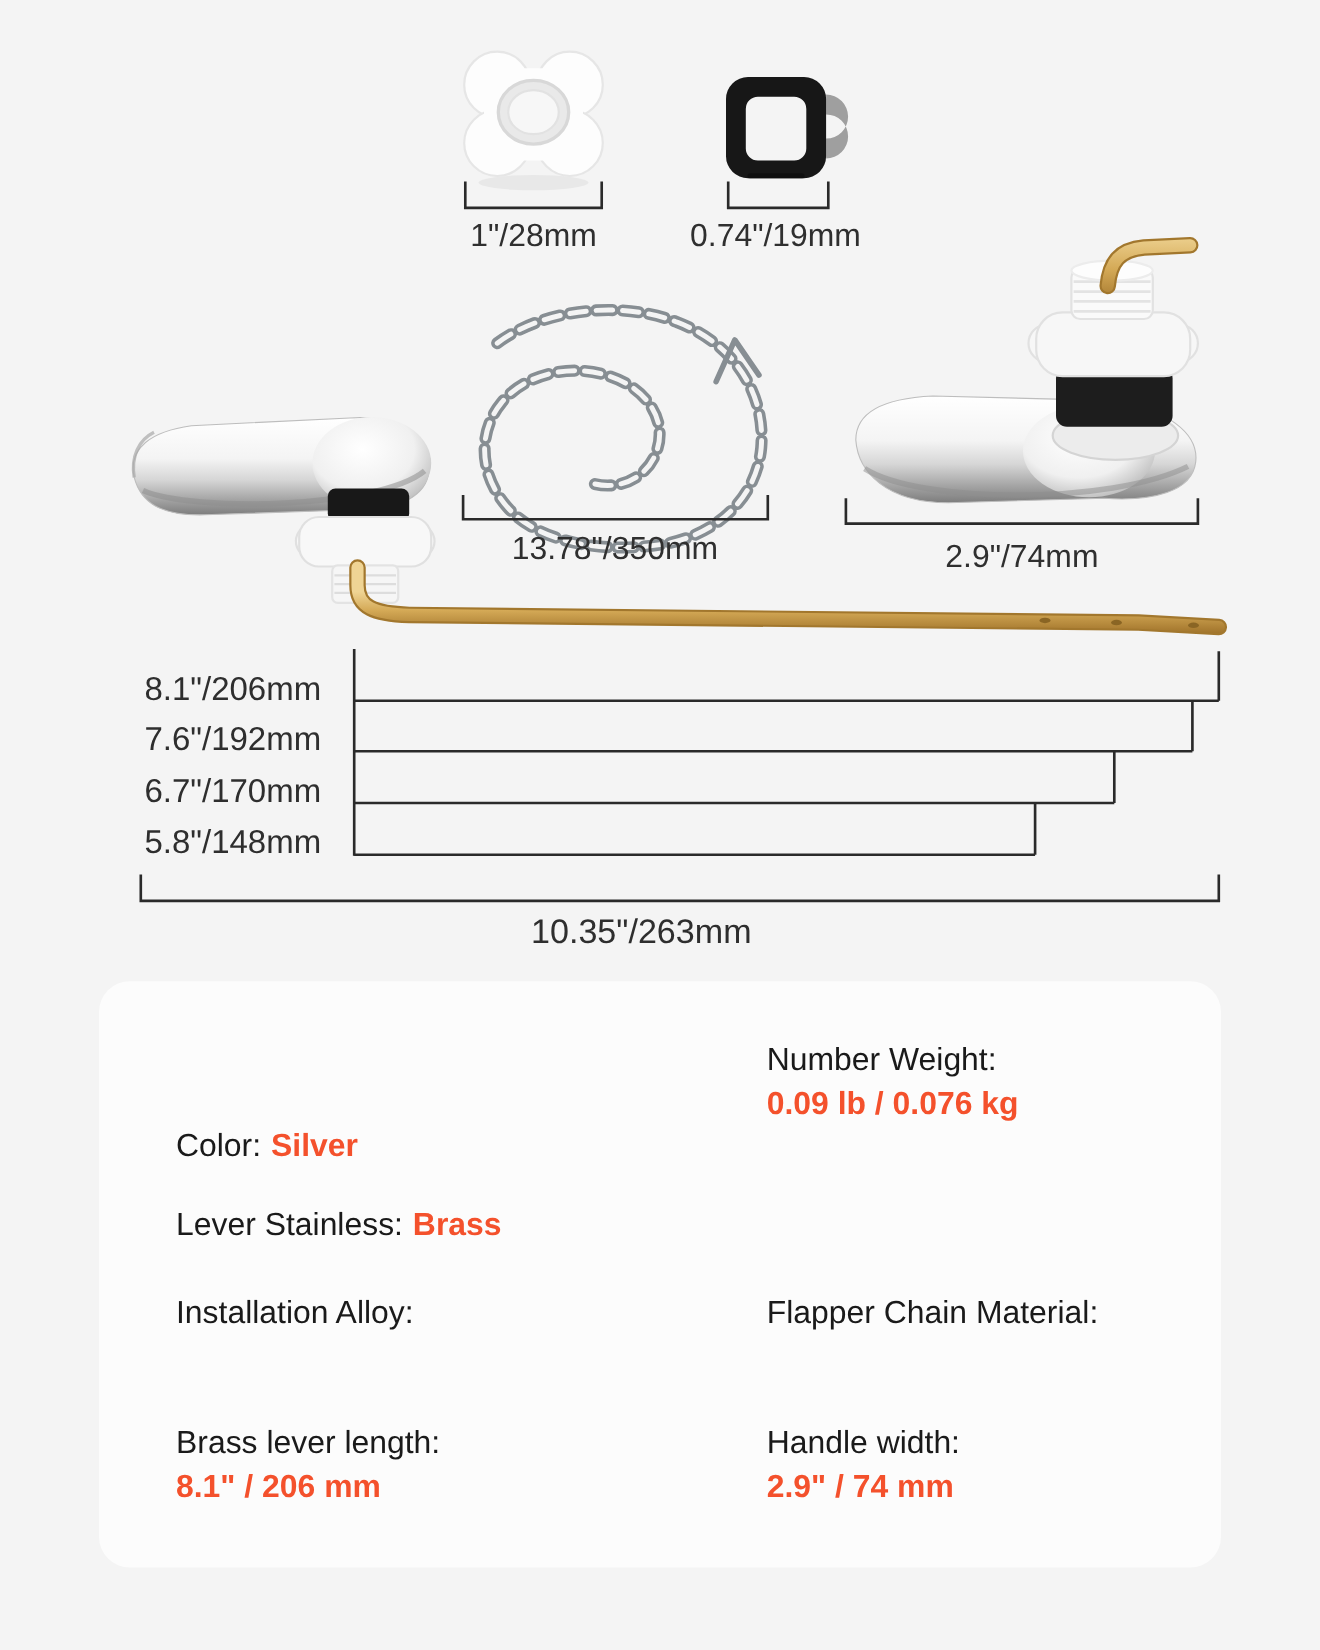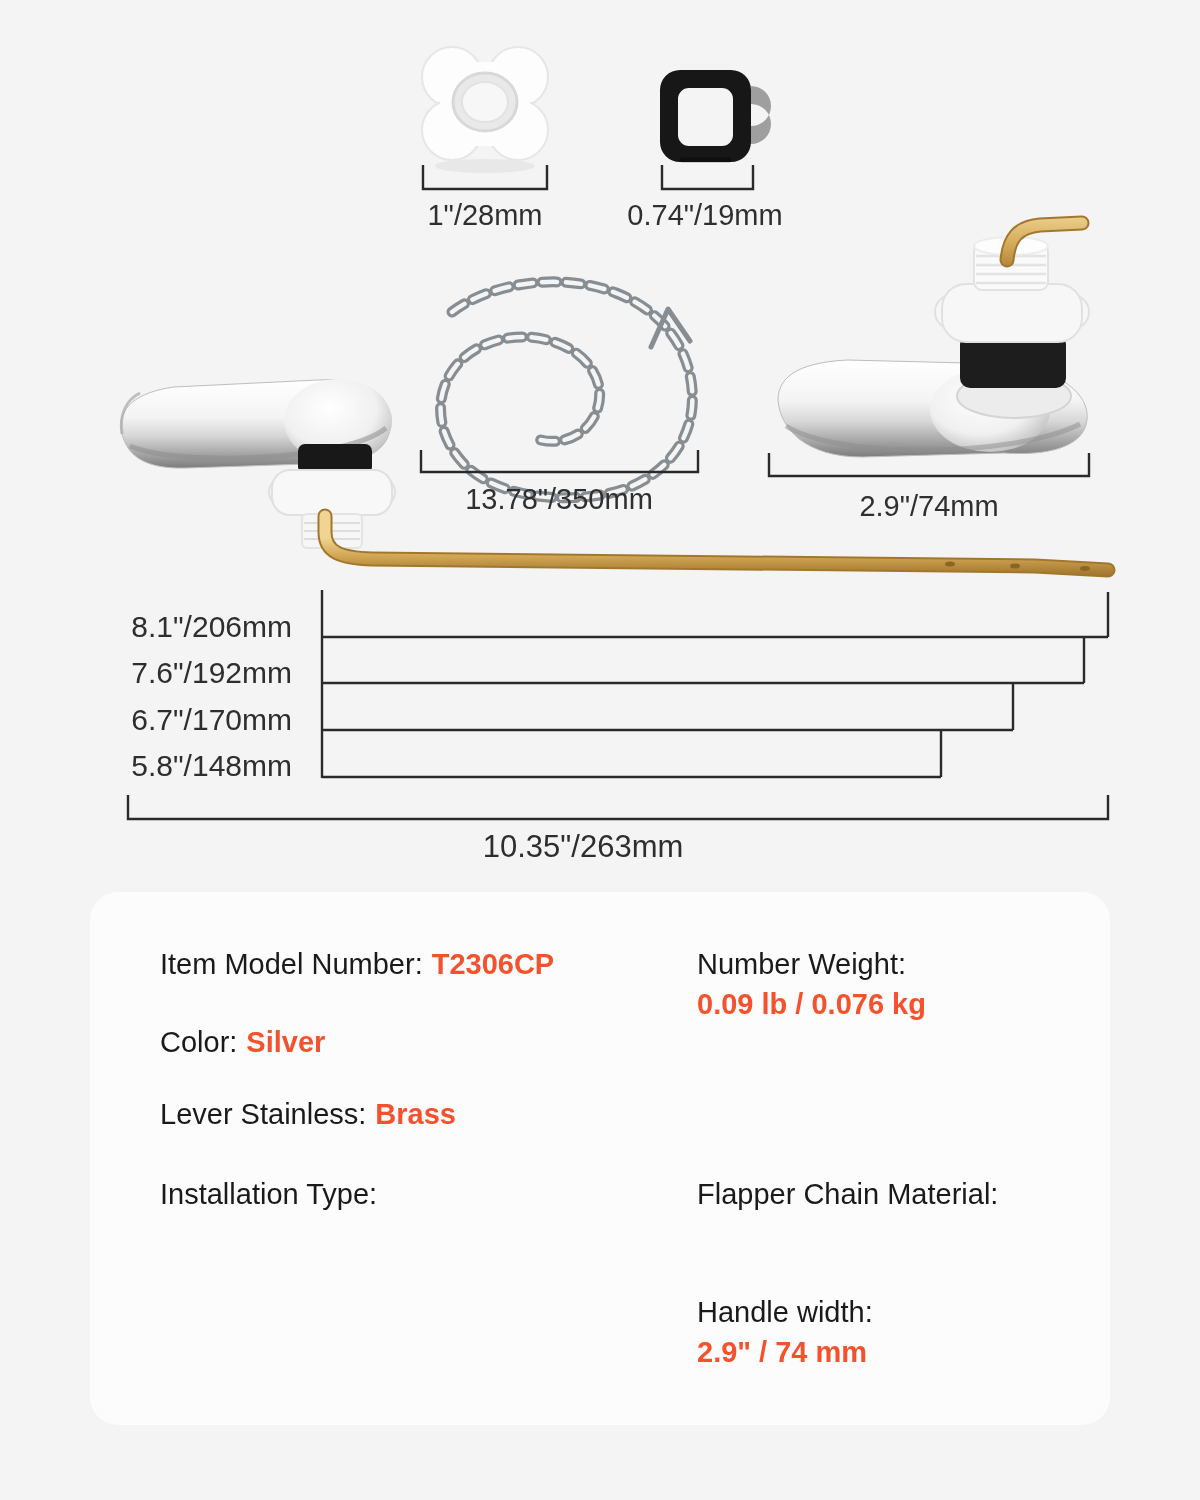--- a/index.html
+++ b/index.html
@@ -156,31 +156,31 @@
 
   <div class="dim-label" style="top:609px">8.1"/206mm</div>
   <div class="dim-label" style="top:655px">7.6"/192mm</div>
   <div class="dim-label" style="top:702px">6.7"/170mm</div>
   <div class="dim-label" style="top:748px">5.8"/148mm</div>
 
   <div class="overall-label">10.35"/263mm</div>
 
   <div class="spec-card">
 
-    <div class="spec-block col-left" style="top:52px">
-      <span class="spec-label">Item Model Number:</span><span class="spec-value">T2306CP</span>
-    </div>
     <div class="spec-block col-left" style="top:130px">
       <span class="spec-label">Color:</span><span class="spec-value">Silver</span>
     </div>
     <div class="spec-block col-left" style="top:202px">
       <span class="spec-label">Lever Stainless:</span><span class="spec-value">Brass</span>
     </div>
     <div class="spec-block col-left stacked" style="top:282px">
-      <span class="spec-label">Installation Type:</span>
+      <span class="spec-label">Installation Alloy:</span>
+    </div>
+    <div class="spec-block col-left stacked" style="top:400px">
+      <span class="spec-label">Brass lever length:</span><span class="spec-value">8.1" / 206 mm</span>
     </div>
 
     <div class="spec-block col-right stacked" style="top:52px">
       <span class="spec-label">Number Weight:</span><span class="spec-value">0.09 lb / 0.076 kg</span>
     </div>
     <div class="spec-block col-right stacked" style="top:282px">
       <span class="spec-label">Flapper Chain Material:</span>
     </div>
     <div class="spec-block col-right stacked" style="top:400px">
       <span class="spec-label">Handle width:</span><span class="spec-value">2.9" / 74 mm</span>

